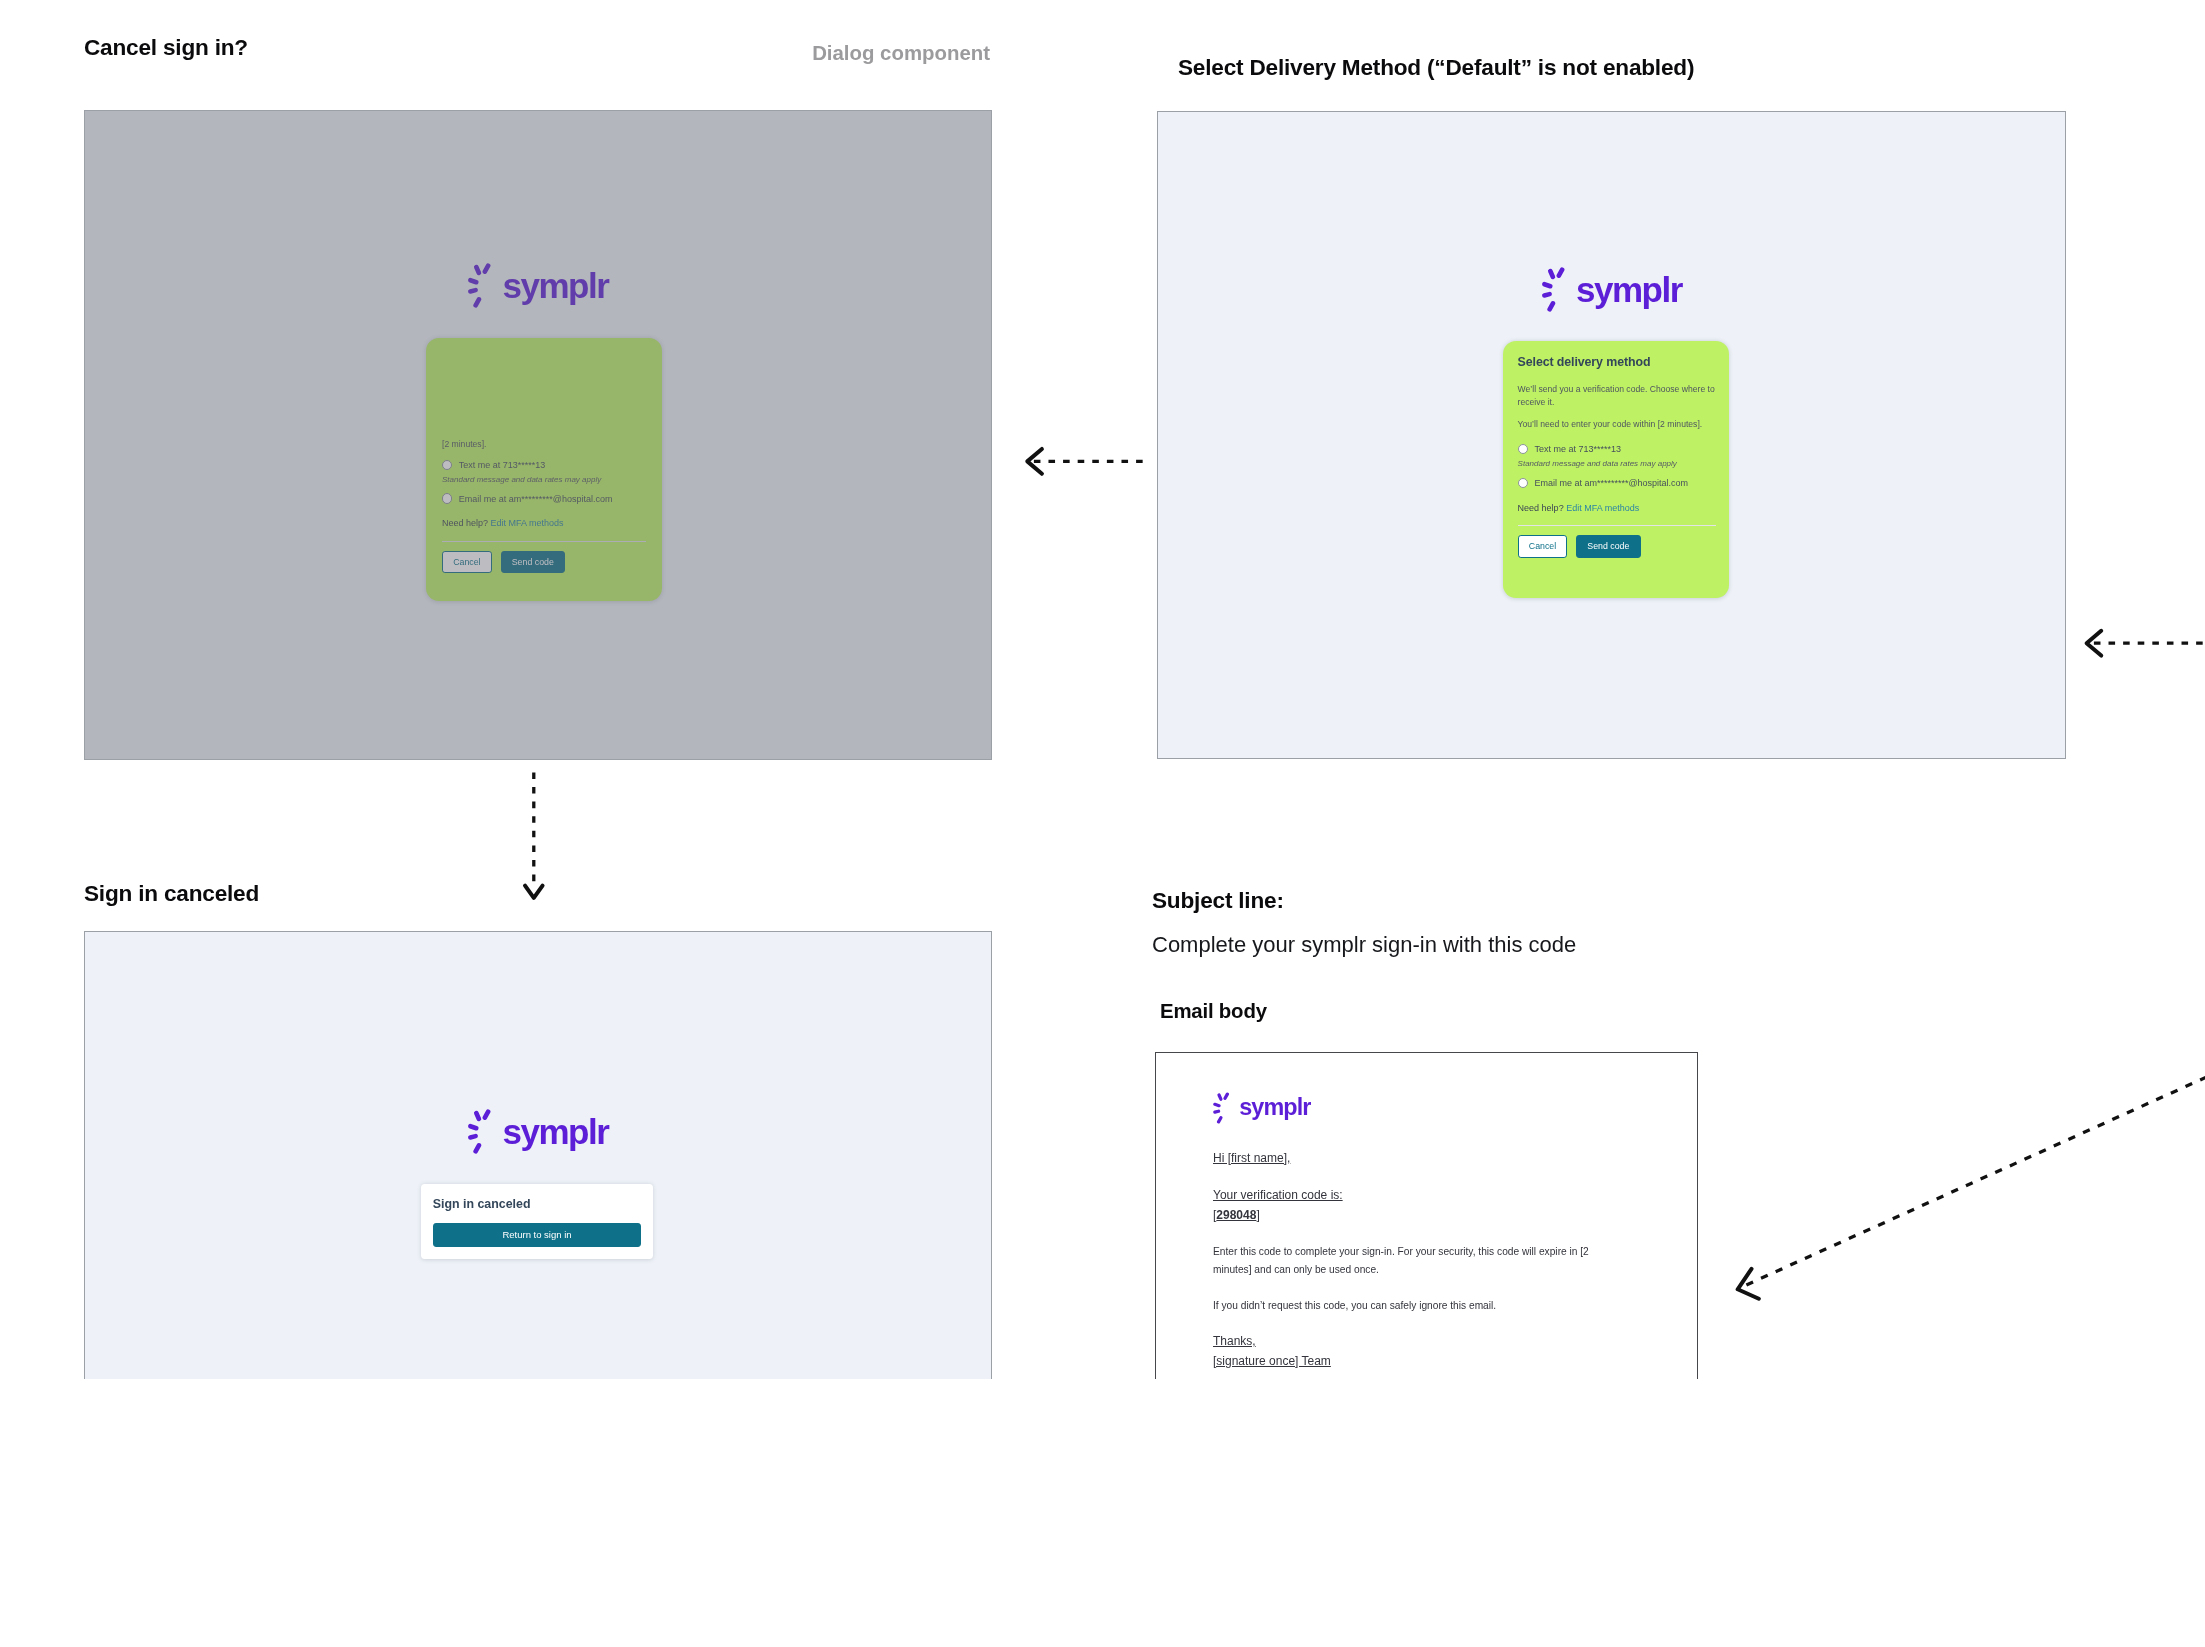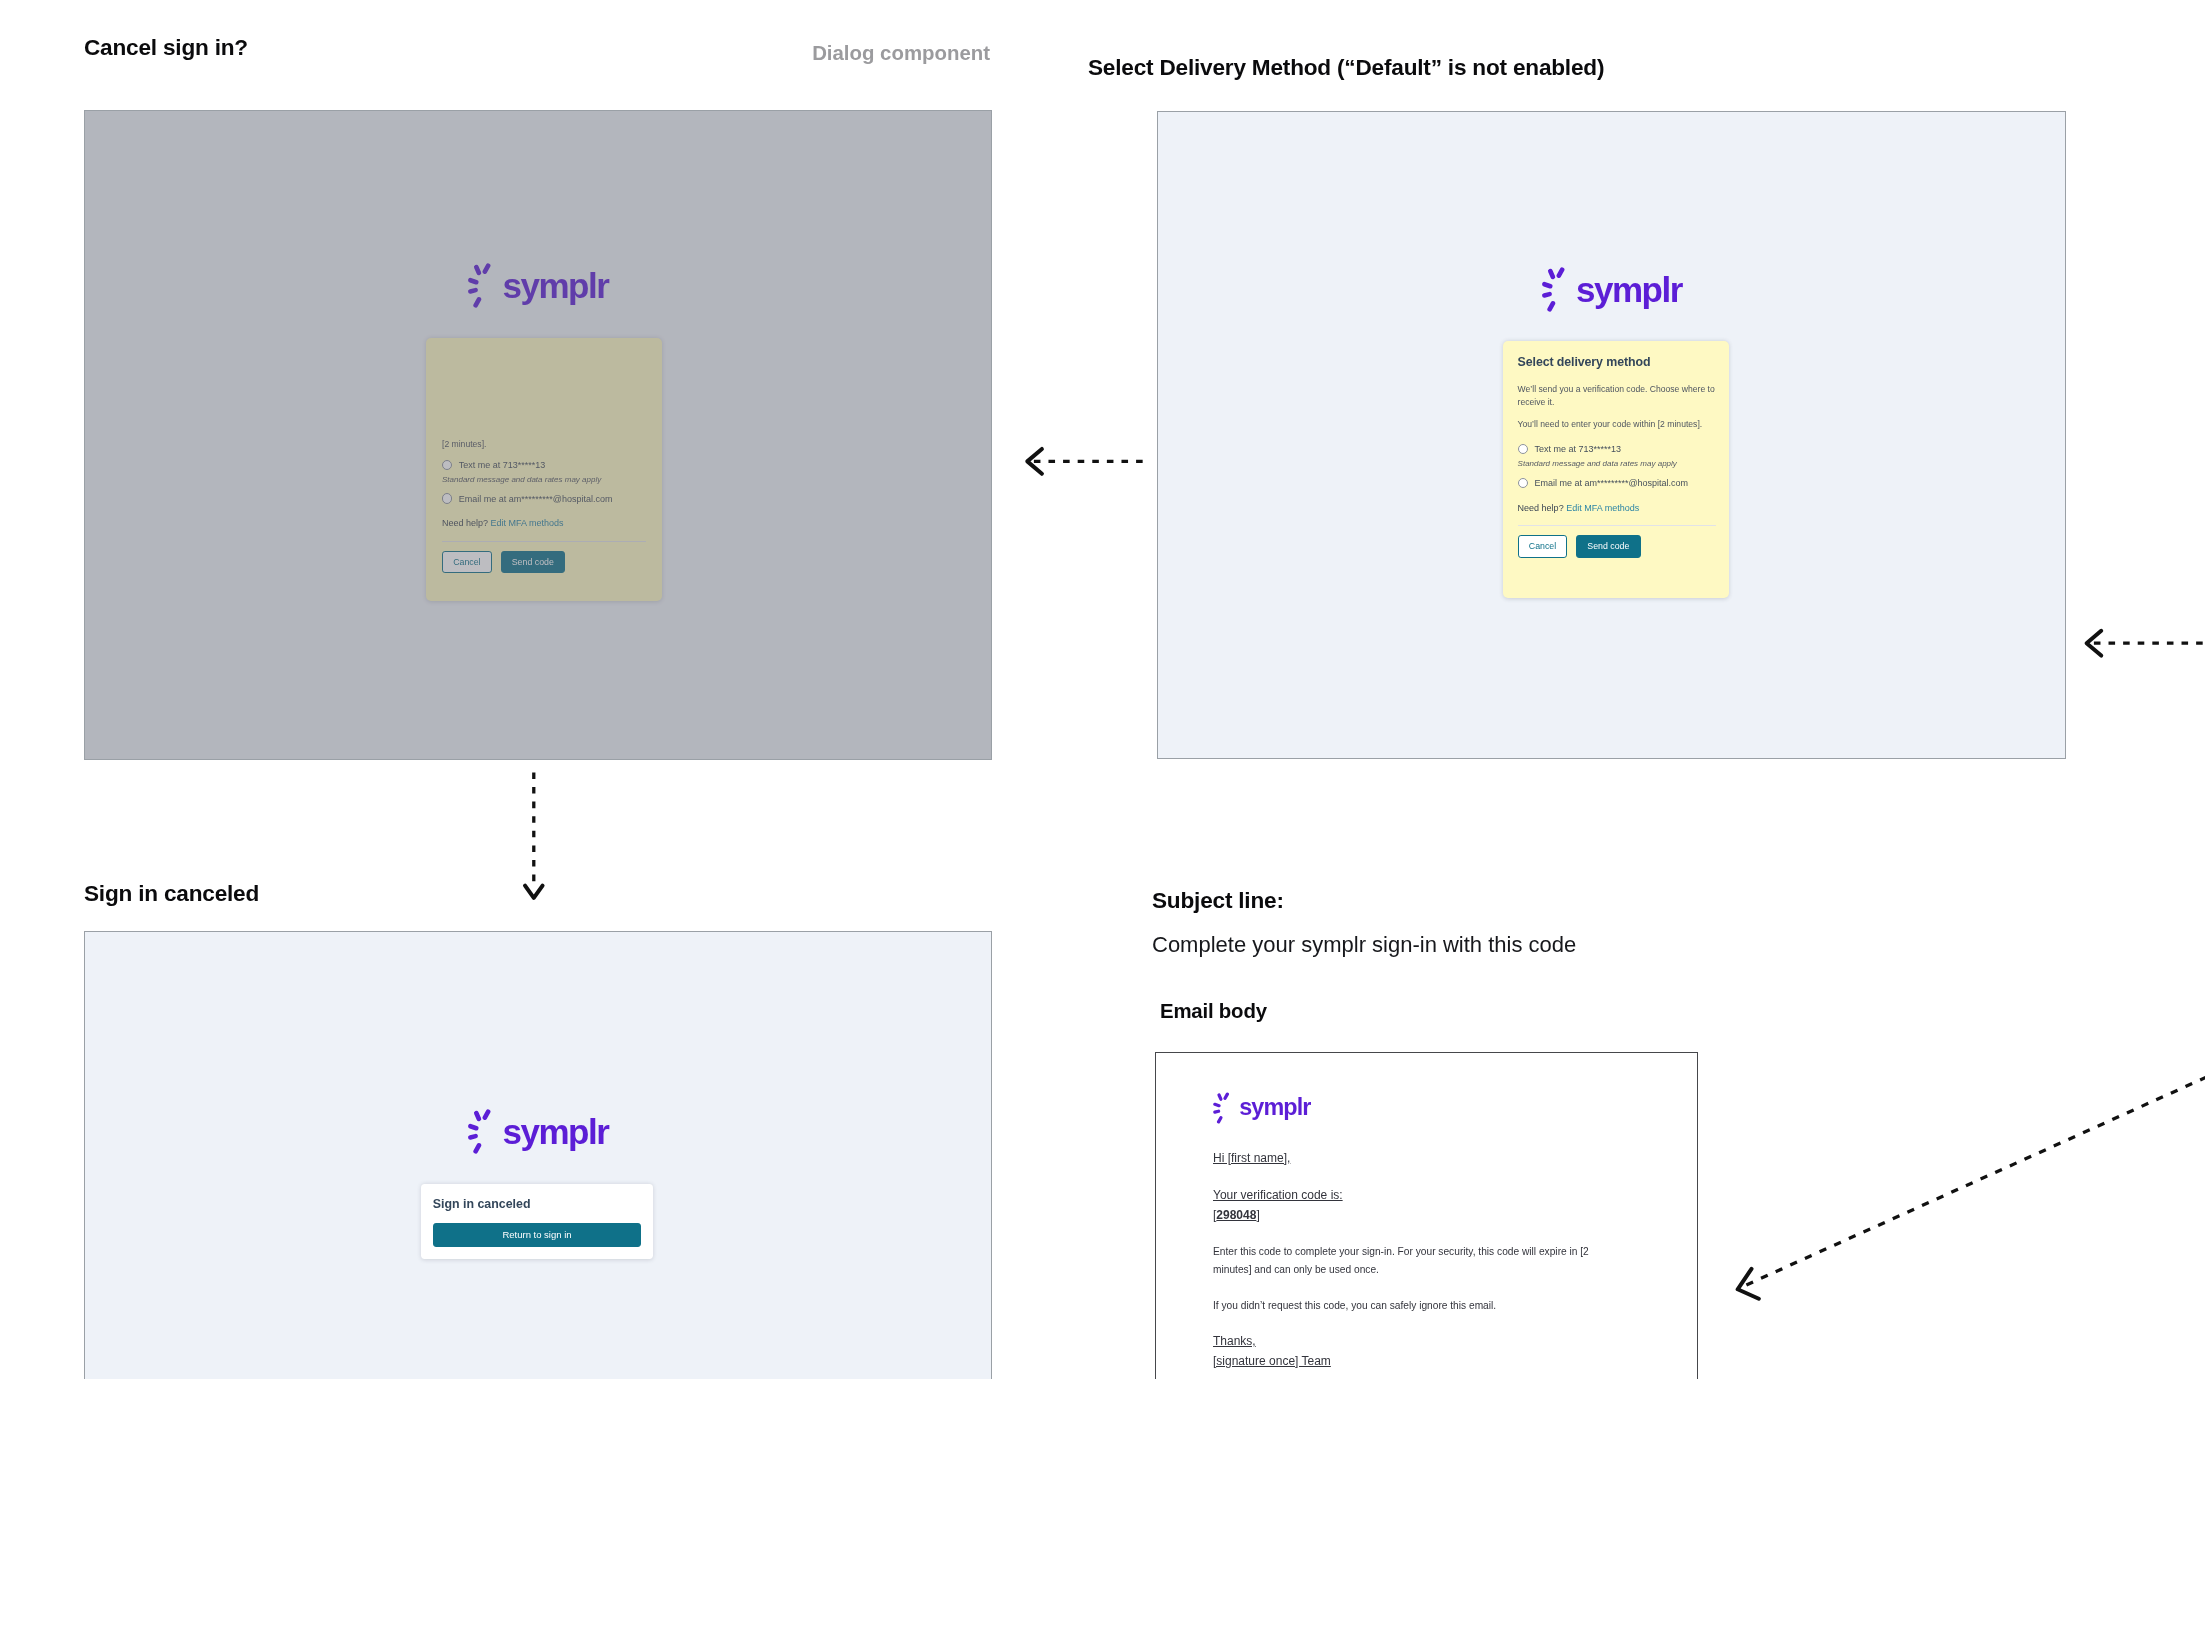--- a/index.html
+++ b/index.html
@@ -16,21 +16,21 @@
   .panel-scrim{position:absolute;left:0;top:0;right:0;bottom:0;background:rgba(103,103,112,0.43);z-index:5;}
 
   
   .logo{position:absolute;display:flex;align-items:center;gap:5.8px;z-index:1;color:#5c1ed6;}
   .logo .burst{flex:0 0 auto;}
   .logo .logo-text{font-weight:700;letter-spacing:-1.5px;line-height:1;}
   .logo.big .logo-text{font-size:35px;}
   .logo.small .logo-text{font-size:23.4px;letter-spacing:-0.9px;}
 
   
-  .dialog{position:absolute;background:#fef9c3;border-radius:5px;box-sizing:border-box;
+  .dialog{position:absolute;background:#bef264;border-radius:13px;box-sizing:border-box;
           box-shadow:0 0.7px 4.4px rgba(40,45,60,0.18);z-index:1;color:#4e5560;}
   .dialog h2{margin:0;font-size:12.4px;font-weight:700;color:#33465a;letter-spacing:-0.1px;}
   .dlg-body{font-size:8.6px;line-height:1.5;color:#4e5560;}
   .nowrap{white-space:nowrap;}
   .radio-row{display:flex;align-items:center;gap:6.6px;font-size:9px;color:#46505c;}
   .radio{width:10.2px;height:10.2px;border:1.1px solid #8d939c;border-radius:50%;background:#fff;box-sizing:border-box;flex:0 0 auto;}
   .note{font-style:italic;font-size:8px;color:#565b64;}
   .help-row{font-size:9px;color:#3d4754;}
   .link{color:#2c85a5;cursor:pointer;}
   .divider{height:0.7px;background:#e2e3e8;}
@@ -65,21 +65,21 @@
   
   .arrows{position:absolute;left:0;top:0;z-index:20;pointer-events:none;}
 </style>
 </head>
 <body>
 
 <div id="page">
 
   <div class="sec-title" style="left:84px;top:35px;">Cancel sign in?</div>
   <div class="sec-sub" style="right:1215px;top:42px;">Dialog component</div>
-  <div class="sec-title" style="left:1088px;top:55px;">Select Delivery Method (“Default” is not enabled)</div>
+  <div class="sec-title" style="left:1178px;top:55px;">Select Delivery Method (“Default” is not enabled)</div>
   <div class="sec-title" style="left:84px;top:881px;">Sign in canceled</div>
   <div class="sec-title" style="left:1152px;top:888px;">Subject line:</div>
   <div class="subject-text" style="left:1152px;top:932px;">Complete your symplr sign-in with this code</div>
   <div class="sec-title" style="left:1160px;top:1000px;font-size:20.4px;">Email body</div>
 
   <div class="panel" style="left:84px;top:110px;width:908px;height:650px;">
 
     <div class="logo big" style="left:50%;top:152px;transform:translateX(-50%);">
       <svg class="burst" width="29" height="45" viewBox="0 0 44 66">
         <g stroke="#5c1ed6" stroke-width="7" stroke-linecap="round" fill="none">

